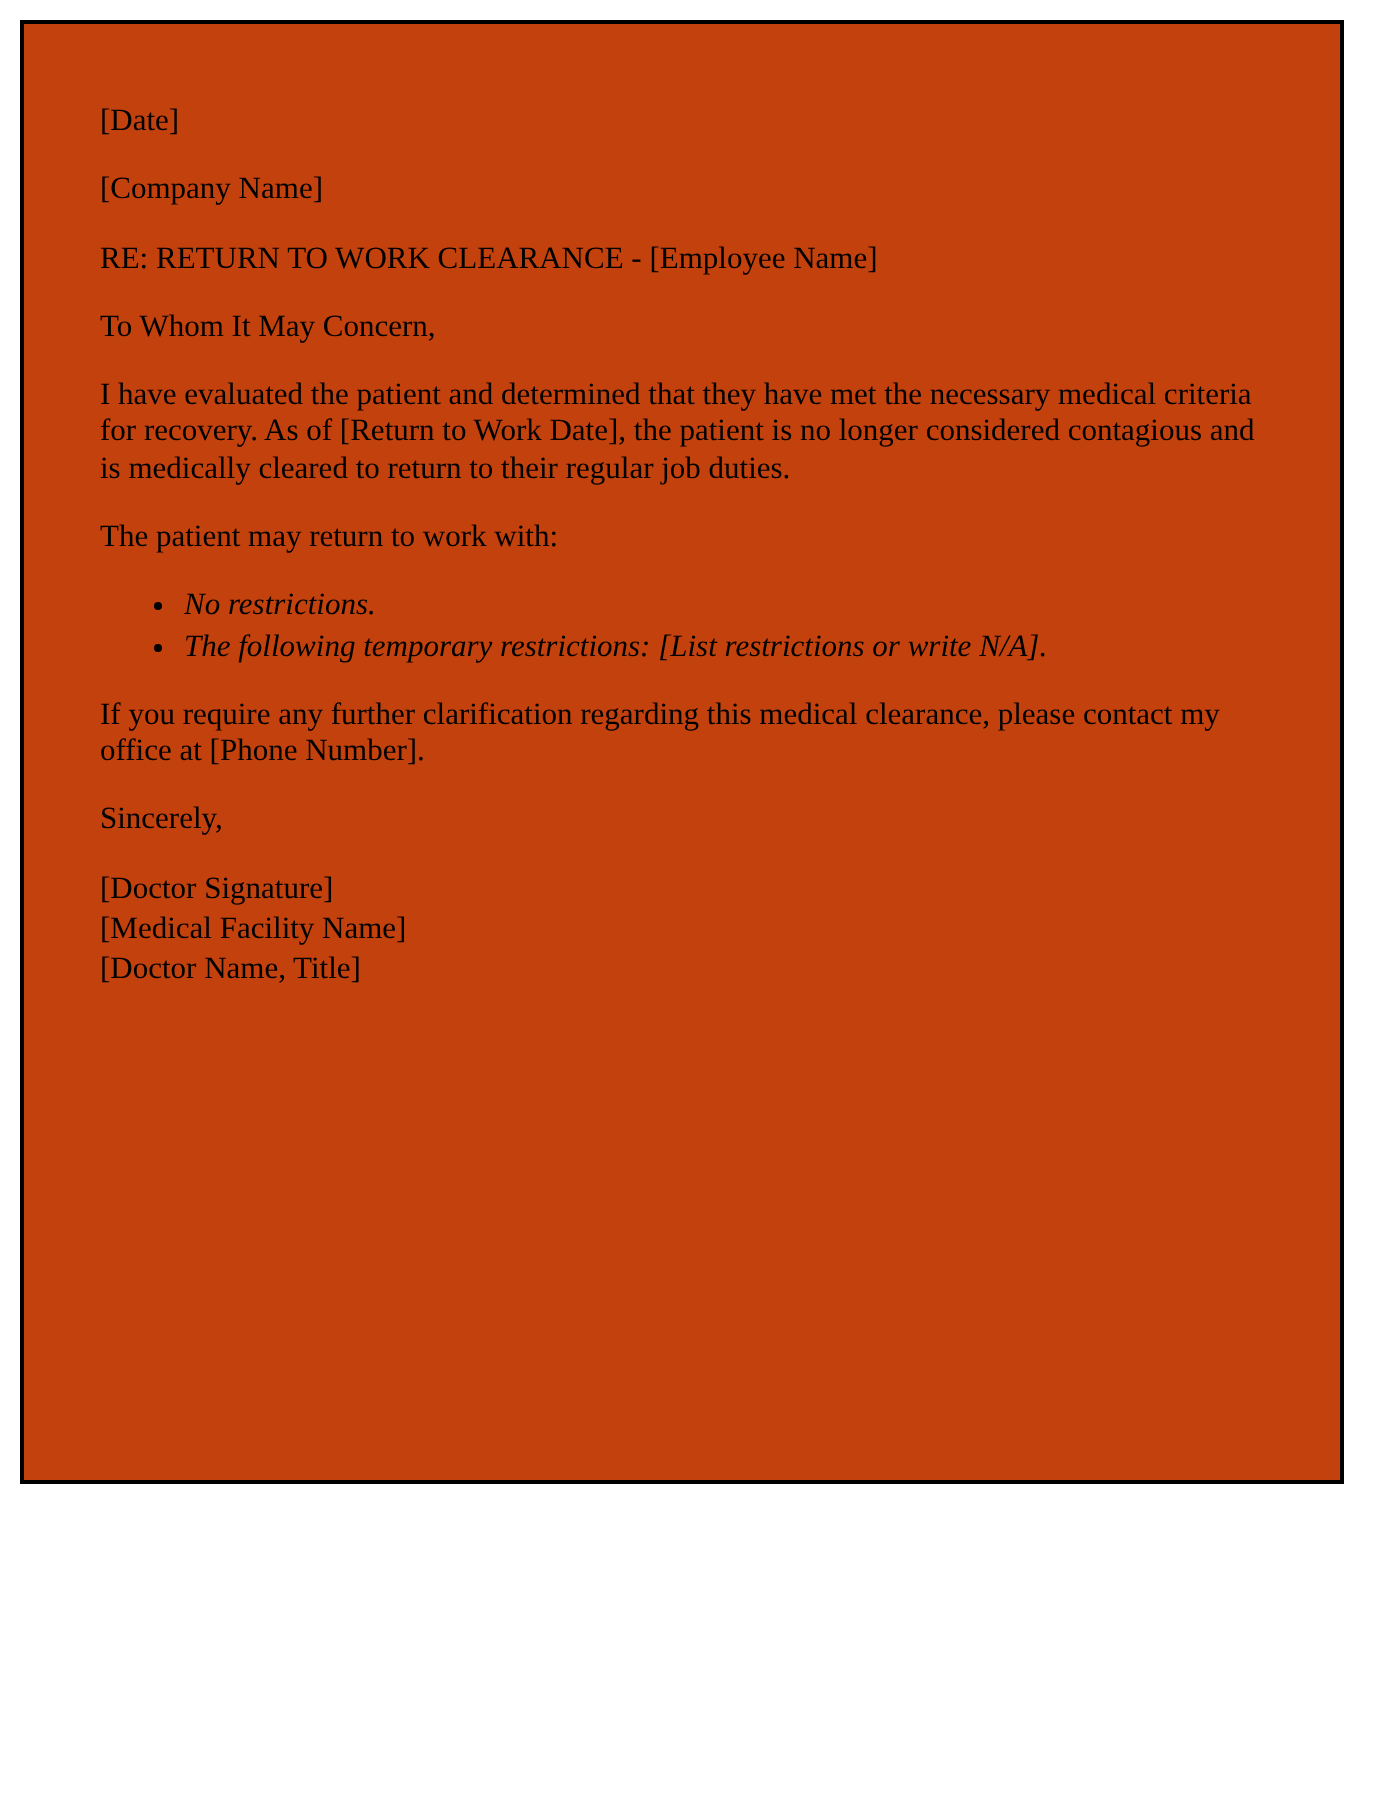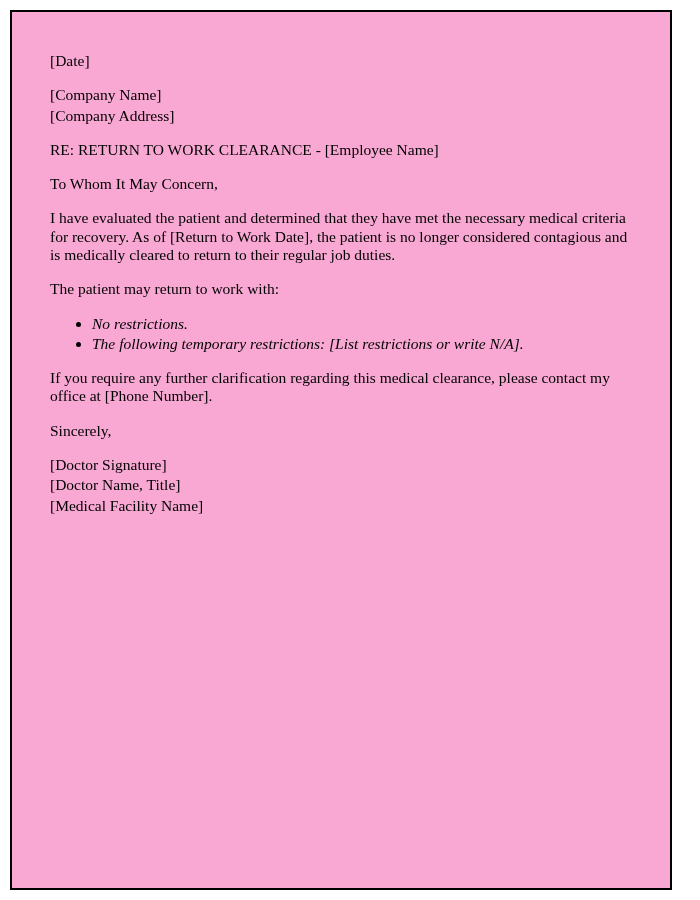--- a/index.html
+++ b/index.html
@@ -12,24 +12,24 @@
     height: 900px;
     position: relative;
     font-family: "Liberation Serif", serif;
     color: #000000;
   }
   .page {
     position: absolute;
     left: 10px;
     top: 10px;
     width: 662px;
-    height: 880px;
+    height: 732px;
     box-sizing: border-box;
     border: 2px solid #000000;
-    background: #f9a8d4;
+    background: #c2410c;
     padding: 40px 38px;
     font-size: 15.5px;
     line-height: 1.18;
   }
   .block {
     margin: 0 0 16px 0;
   }
   .line {
     margin: 0;
     padding: 0;
@@ -52,21 +52,20 @@
 </style>
 </head>
 <body>
 
 <div class="page">
 
   <p class="block">[Date]</p>
 
   <div class="recipient-block block">
     <p class="line">[Company Name]</p>
-    <p class="line">[Company Address]</p>
   </div>
 
   <p class="block">RE: RETURN TO WORK CLEARANCE - [Employee Name]</p>
 
   <p class="block">To Whom It May Concern,</p>
 
 
   <p class="block">I have evaluated the patient and determined that they have met the necessary medical criteria for recovery. As of [Return to Work Date], the patient is no longer considered contagious and is medically cleared to return to their regular job duties.</p>
 
   <p class="block">The patient may return to work with:</p>
@@ -76,17 +75,17 @@
     <li>The following temporary restrictions: [List restrictions or write N/A].</li>
   </ul>
 
 
   <p class="block">If you require any further clarification regarding this medical clearance, please contact my office at [Phone Number].</p>
 
   <p class="block">Sincerely,</p>
 
   <div class="signature-block">
     <p class="line">[Doctor Signature]</p>
+    <p class="line">[Medical Facility Name]</p>
     <p class="line">[Doctor Name, Title]</p>
-    <p class="line">[Medical Facility Name]</p>
   </div>
 
 </div>
 
 </body></html>

